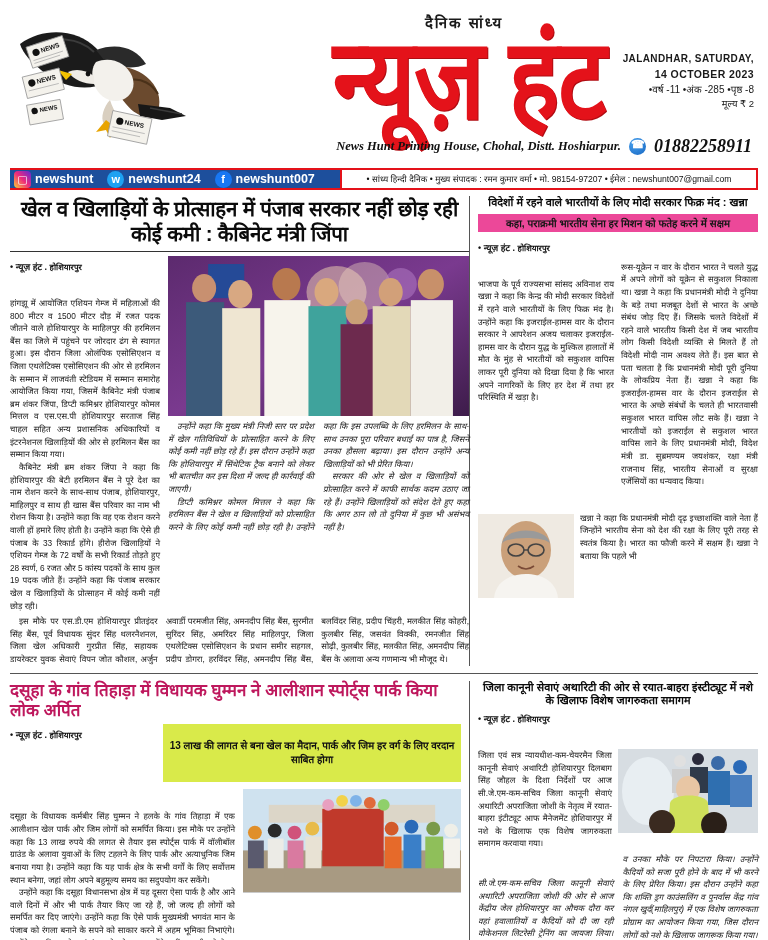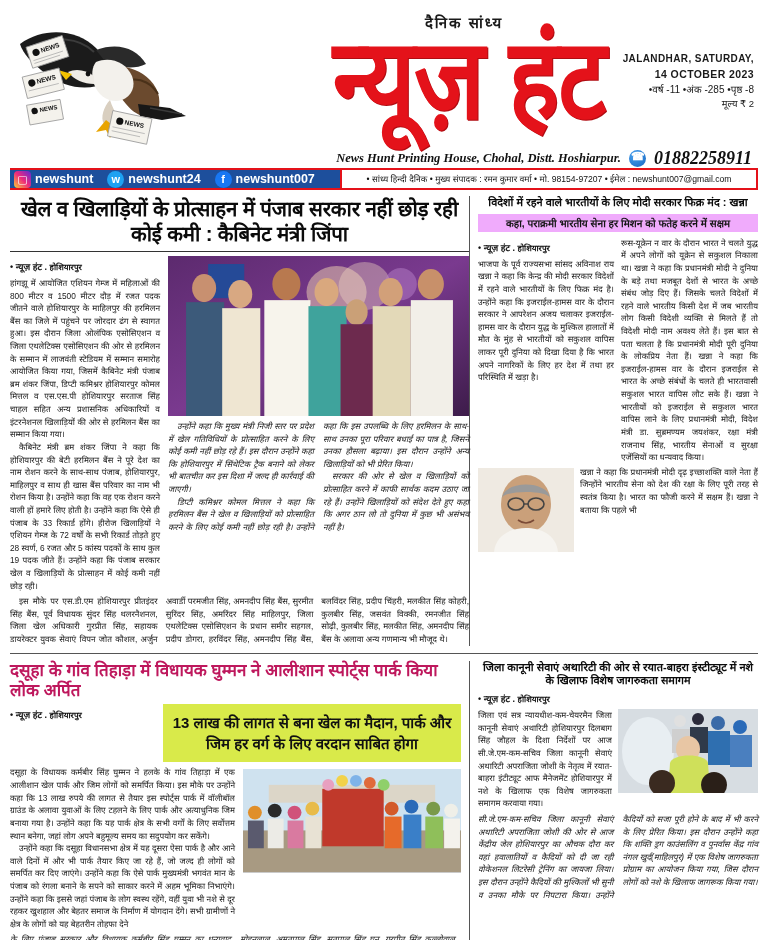--- a/index.html
+++ b/index.html
@@ -32,21 +32,21 @@
   .dateblock {
     position: absolute; right: 4px; top: 52px; width: 160px;
     text-align: right; font-size: 10.5px; color: #1a1a1a; line-height: 1.45;
   }
   .dateblock .d1 { font-weight: 700; letter-spacing: .4px; font-size: 10px; }
   .dateblock .d2 { font-weight: 700; letter-spacing: .4px; font-size: 10.5px; }
   .dateblock .d3 { font-size: 10px; margin-top: 1px; }
   .dateblock .d4 { font-size: 9.5px; }
 
   .pressline {
-    position:absolute; right: 6px; top: 148px;
+    position:absolute; right: 6px; top: 136px;
     display:flex; align-items:center; gap: 8px;
     font-family: "Liberation Serif", serif; font-style: italic;
     font-size: 12.5px; color:#111; font-weight:700;
   }
   .phone-ico { width: 17px; height: 17px; border-radius: 50%; background: radial-gradient(circle at 35% 30%, #4aa3f0, #1565c0); position:relative; flex:none;}
   .phone-ico:after{ content:"\260E"; position:absolute; left:2px; top:0px; font-size:11px; color:#fff; font-style:normal;}
   .phone-num { font-family:"Liberation Serif", serif; font-style:italic; font-size:18px; font-weight:700;}
 
   
   .socialbar { position: relative; height: 22px; margin-top: 8px; display:flex; align-items:stretch; }
@@ -62,40 +62,40 @@
                   justify-content:center; font-size: 8.6px; color:#111; letter-spacing:0; white-space:nowrap; }
 
   
   .content { position:relative; margin-top: 6px; display:flex; gap: 0; }
   .col-left { width: 460px; border-right: 1px solid #555; }
   .col-right { width: 288px; padding-left: 8px; }
 
   .hl1 { font-size: 20.5px; font-weight: 800; line-height: 1.22; text-align:center; color:#0b0b0b; letter-spacing:-0.2px;}
   .hl-rule { border-bottom: 1.5px solid #333; margin: 5px 0 4px; }
   .hl2 { font-size: 11px; font-weight: 800; line-height: 1.25; text-align:center; color:#0b0b0b; }
-  .subhl { background:#f0abfc; font-size: 10.2px; font-weight:700; text-align:center; padding: 2px 3px; margin: 4px 0 5px; color:#161616;}
+  .subhl { background:#ec4899; font-size: 10.2px; font-weight:700; text-align:center; padding: 2px 3px; margin: 4px 0 5px; color:#161616;}
 
   .byline { font-size: 9px; color:#111; margin: 4px 0 4px; font-weight:600;}
   .byline .city { font-size: 8.2px; }
 
   .cols2 { column-count: 2; column-gap: 9px; column-rule: none; font-style: italic; }
   .cols3 { column-count: 3; column-gap: 8px; }
   p.body { font-size: 8.3px; line-height: 1.52; text-align: justify; color:#1a1a1a; text-indent: 9px; margin-bottom:0; }
-  p.body.noind { text-indent: 0; }
+  p.body.noind { text-indent: 0; margin-top: 24px; }
 
   
   .photo { position:relative; overflow:hidden; background:#ccc; }
   .ph-inner { position:absolute; inset:0; }
 
   .topimg { width: 100%; height: 160px; margin-bottom: 4px; }
   .khannaimg { width: 96px; height: 84px; float:left; margin: 2px 6px 2px 0; }
   .midimg { width: 100%; height: 104px; margin: 3px 0 4px; }
   .rbimg { width: 140px; height: 84px; float:right; margin: 0 0 3px 6px; }
 
-  .hl-green { background:#d9ea4a; font-size:15px; font-weight:700; text-align:center; padding:8px 4px; color:#111; line-height:1.4;}
+  .hl-green { background:#d9ea4a; font-size:10px; font-weight:700; text-align:center; padding:15px 4px; color:#111; line-height:1.4;}
   .hl3 { font-size: 17px; font-weight: 800; line-height:1.2; color:#be185d; text-align:left; }
 
   .divider-h { border-top: 1px solid #555; margin: 7px 0 5px; }
 
   
   .band { display:flex; margin-top: 7px; }
   .band-left { width: 460px; padding-right: 8px; border-right: 1px solid #555;}
   .band-right { width: 288px; padding-left: 8px; }
 
   .clearfix::after { content:""; display:table; clear:both; }

